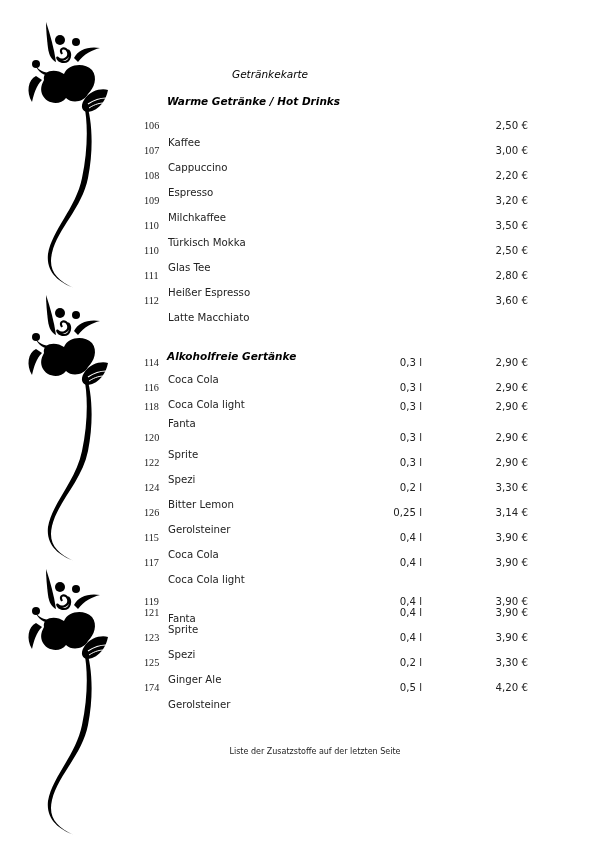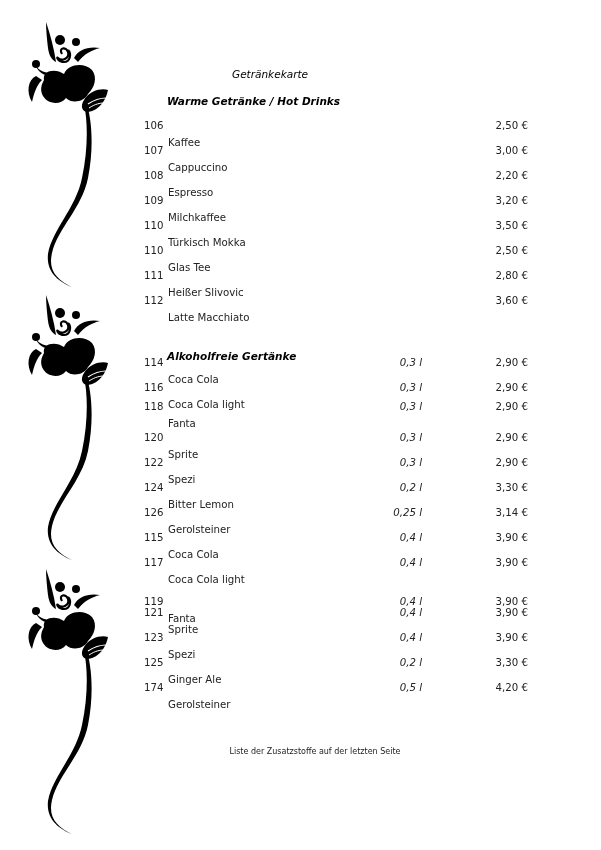--- a/index.html
+++ b/index.html
@@ -43,35 +43,35 @@
     left: 144px;
     width: 384px;
     height: 16px;
     font-size: 10.2px;
     color: #222;
   }
   .row .num {
     position: absolute;
     left: 0;
     top: 0;
+    font-family: Liberation Serif, serif;
   }
   .row .name {
     position: absolute;
     left: 24px;
     top: 0;
     white-space: nowrap;
     margin-top: 17px;
   }
   .row .vol {
     position: absolute;
     right: 106px;
     top: 0;
     text-align: left;
     white-space: nowrap;
-    font-style: italic;
   }
   .row .price {
     position: absolute;
     right: 0;
     top: 0;
     text-align: left;
     white-space: nowrap;
   }
   .footnote {
     position: absolute;
@@ -178,21 +178,21 @@
   <span class="name">Türkisch Mokka</span>
   <span class="price">3,50 €</span>
 </div>
 <div class="row" style="top:245px">
   <span class="num">110</span>
   <span class="name">Glas Tee</span>
   <span class="price">2,50 €</span>
 </div>
 <div class="row" style="top:270px">
   <span class="num">111</span>
-  <span class="name">Heißer Slivovic</span>
+  <span class="name">Heißer Espresso</span>
   <span class="price">2,80 €</span>
 </div>
 <div class="row" style="top:295px">
   <span class="num">112</span>
   <span class="name">Latte Macchiato</span>
   <span class="price">3,60 €</span>
 </div>
 
 <div class="section-head" style="top:350px">Alkoholfreie Gertänke</div>
 

